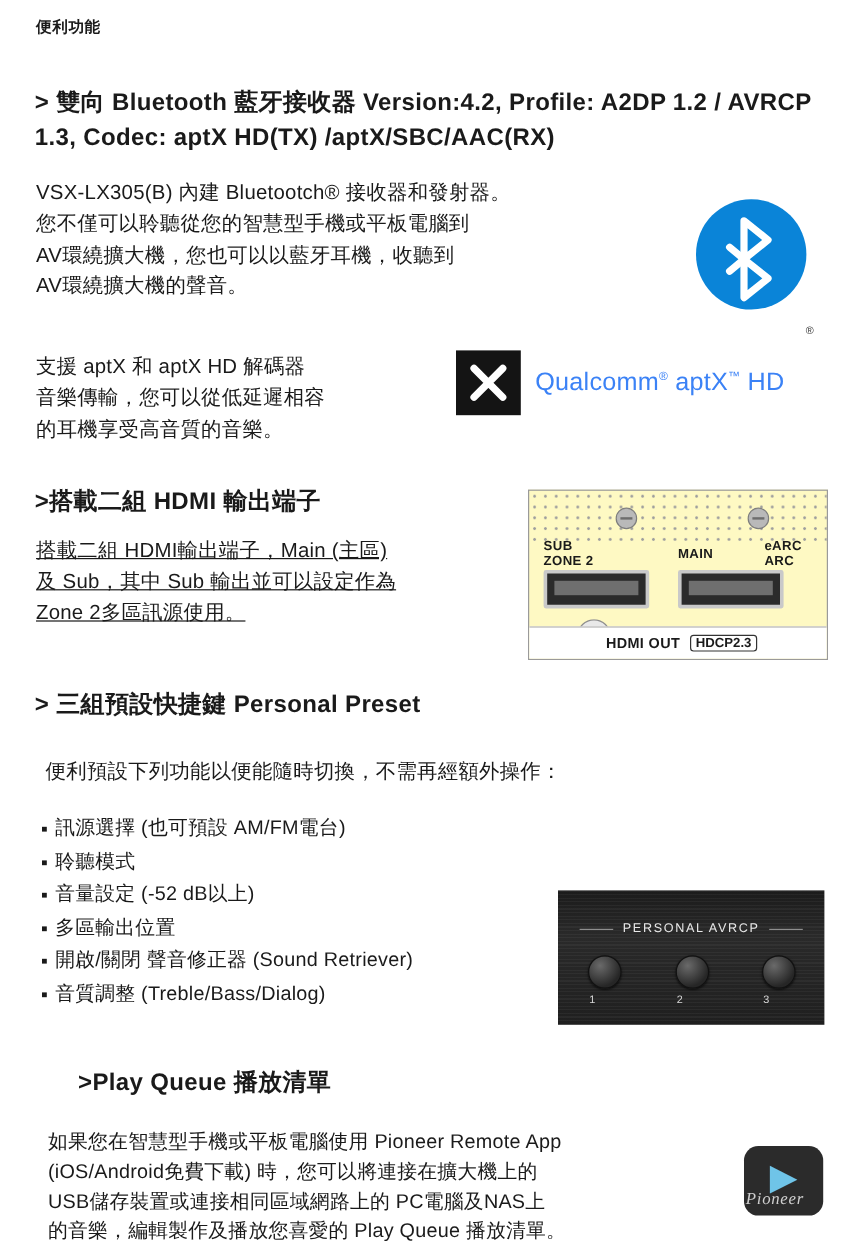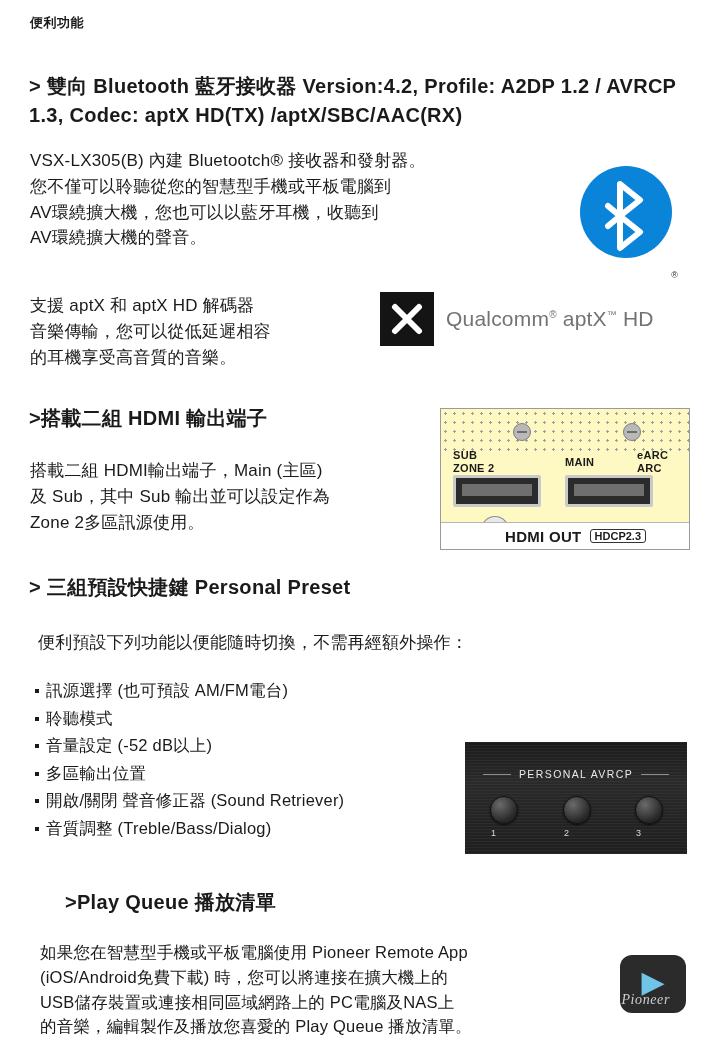--- a/index.html
+++ b/index.html
@@ -67,27 +67,27 @@
     font-size: 9px; color: #333;
   }
 
   
   #qc-wrap { left: 380px; top: 292px; display: flex; align-items: center; gap: 12px; }
   .qc-x {
     width: 54px; height: 54px; background: #141414;
     display: flex; align-items: center; justify-content: center;
   }
   .qc-text {
-    font-size: 21px; color: #737373; letter-spacing: .2px; white-space: nowrap;
+    font-size: 21px; color: #3b82f6; letter-spacing: .2px; white-space: nowrap;
   }
   .qc-text .tm { font-size: 10px; vertical-align: super; }
 
   
   #hdmi-heading { left: 29px; top: 404px; }
-  #hdmi-para { left: 30px; top: 458px; width: 410px; }
+  #hdmi-para { left: 30px; top: 446px; width: 410px; text-decoration: underline; }
 
   #hdmi-img { left: 440px; top: 408px; width: 248px; height: 140px; }
   .hdmi-panel {
     width: 100%; height: 100%;
     background: #fef9c3;
     border: 1px solid #9a9a9a;
     position: relative;
     overflow: hidden;
   }
   .hdmi-dots {
@@ -113,21 +113,21 @@
   }
   .hdmi-port::after {
     content: ""; position: absolute; left: 6px; top: 6px; right: 6px; bottom: 8px;
     background: #6f6f6f;
   }
   .hdmi-bottombar {
     position: absolute; left: 0; right: 0; bottom: 0; height: 26px;
     background: #ffffff; border-top: 1px solid #b5b5b5;
     display: flex; align-items: center; gap: 8px; padding-left: 64px;
   }
-  .hdmi-out-text { font-size: 15px; font-weight: bold; letter-spacing: .3px; }
+  .hdmi-out-text { font-size: 12px; font-weight: bold; letter-spacing: .3px; }
   .hdcp-box {
     border: 1px solid #333; border-radius: 3px; padding: 0 4px;
     font-size: 11px; font-weight: bold;
   }
   .hdmi-halfcircle {
     position: absolute; left: 40px; bottom: 18px;
     width: 26px; height: 14px; border: 1px solid #8d8d8d;
     border-bottom: none; border-radius: 14px 14px 0 0;
     background: #e9e9e9;
   }

